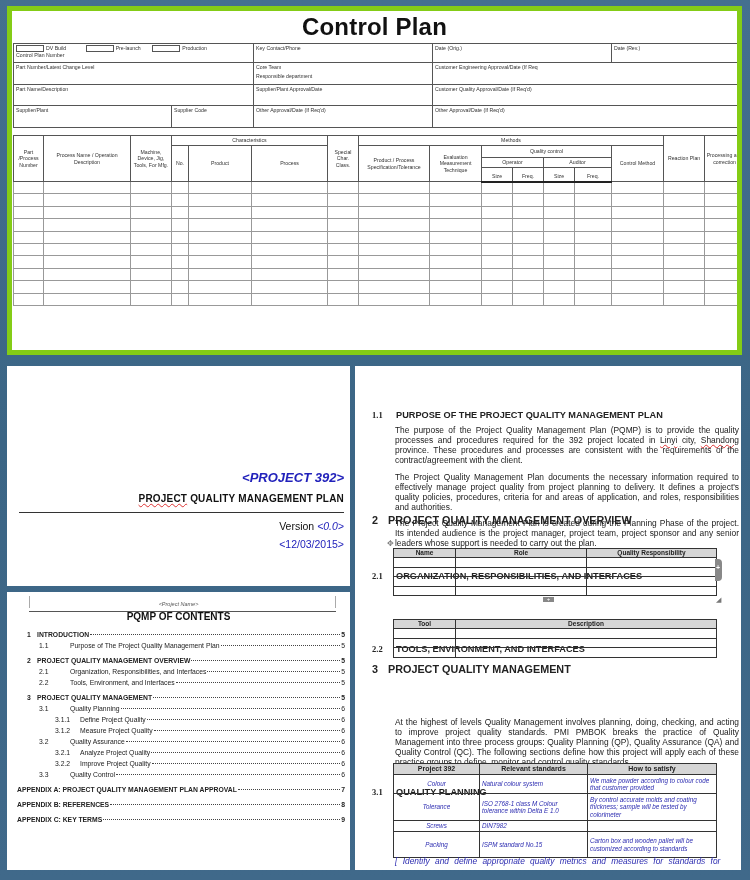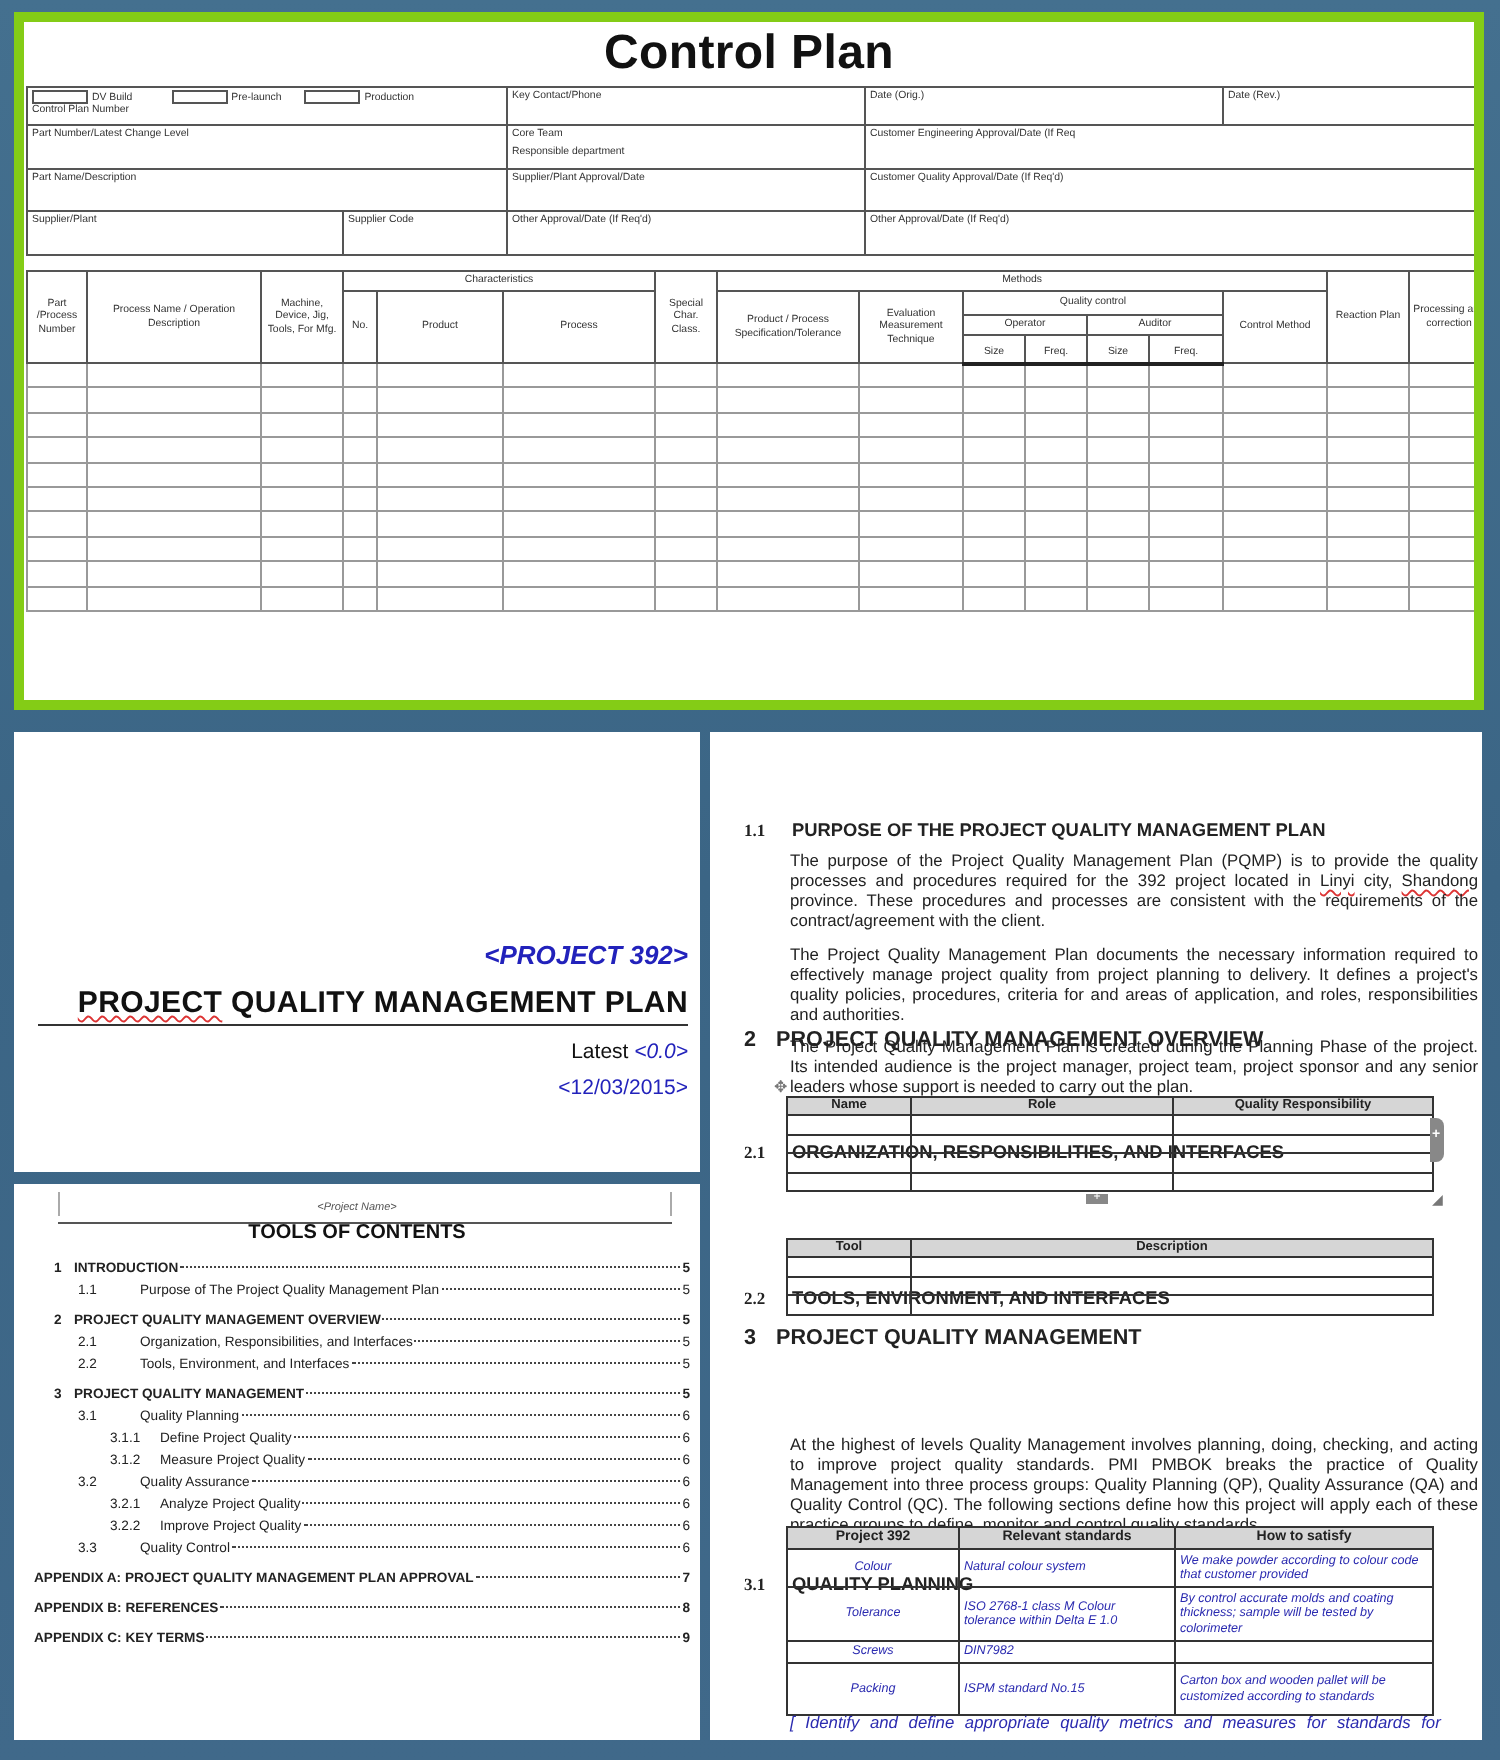--- a/index.html
+++ b/index.html
@@ -20,21 +20,21 @@
   #cp td { border: 1px solid #555; padding: 1px 2px; vertical-align: top; line-height: 1.2; overflow: hidden; white-space: nowrap; }
   #cp .hdrgrid { position: absolute; left: 1px; top: 124px; width: 731px; border-collapse: collapse; table-layout: fixed; font-size: 5.2px; color: #333; }
   #cp .hdrgrid td { border: 1px solid #555; text-align: center; vertical-align: middle; padding: 1px; line-height: 1.25; white-space: normal; }
   #cp .hdrgrid tr.body td { height: 12.4px; border-color: #999; }
   #cp .hdrgrid tr.lastHdr td { border-bottom: 2px solid #222; }
   .box { display: inline-block; border: 1px solid #555; width: 28px; height: 7px; vertical-align: middle; margin-right: 2px; }
 
   
   #cover { left: 7px; top: 366px; width: 343px; height: 220px; }
   #cover .proj { position: absolute; right: 6px; top: 104px; color: #2222bb; font-style: italic; font-weight: bold; font-size: 13px; }
-  #cover .pqmp { position: absolute; right: 6px; top: 127px; font-weight: bold; font-size: 15px; letter-spacing: 0.2px; }
+  #cover .pqmp { position: absolute; right: 6px; top: 127px; font-weight: bold; font-size: 10px; letter-spacing: 0.2px; }
   #cover .pqmp .sq { text-decoration: underline wavy #d33; text-decoration-thickness: 0.5px; }
   #cover .rule { position: absolute; left: 12px; right: 6px; top: 146px; border-top: 1px solid #333; }
   #cover .ver { position: absolute; right: 6px; top: 154px; font-size: 10.5px; }
   #cover .ver .v { color: #2222bb; font-style: italic; }
   #cover .date { position: absolute; right: 6px; top: 172px; font-size: 10.5px; color: #2222bb; }
 
   
   #toc { left: 7px; top: 592px; width: 343px; height: 278px; }
   #toc .hdrline { position: absolute; left: 22px; right: 14px; top: 8px; height: 12px; border-bottom: 1px solid #555; }
   #toc .hdrline::before, #toc .hdrline::after { content: ""; position: absolute; top: -4px; width: 1px; height: 12px; background: #aaa; }
@@ -358,28 +358,28 @@
           <td></td>
         </tr>
       </tbody>
   </table>
 </div>
 
 <div class="panel" id="cover">
   <div class="proj">&lt;PROJECT 392&gt;</div>
   <div class="pqmp"><span class="sq">PROJECT</span><span> QUALITY MANAGEMENT PLAN</span></div>
   <div class="rule"></div>
-  <div class="ver"><span>Latest </span><span class="v">&lt;0.0&gt;</span></div>
+  <div class="ver"><span>Version </span><span class="v">&lt;0.0&gt;</span></div>
   <div class="date">&lt;12/03/2015&gt;</div>
 </div>
 
 <div class="panel" id="toc">
   <div class="hdrline"></div>
   <div class="pname">&lt;Project Name&gt;</div>
-  <div class="ttl">TOOLS OF CONTENTS</div>
+  <div class="ttl">PQMP OF CONTENTS</div>
   <ul id="toc-list">
       <li class="l1">
         <span class="num">1</span>
         <span class="txt">INTRODUCTION</span>
         <span class="dots"></span>
         <span class="pg">5</span>
       </li>
       <li class="l2">
         <span class="num">1.1</span>
         <span class="txt">Purpose of The Project Quality Management Plan</span>

